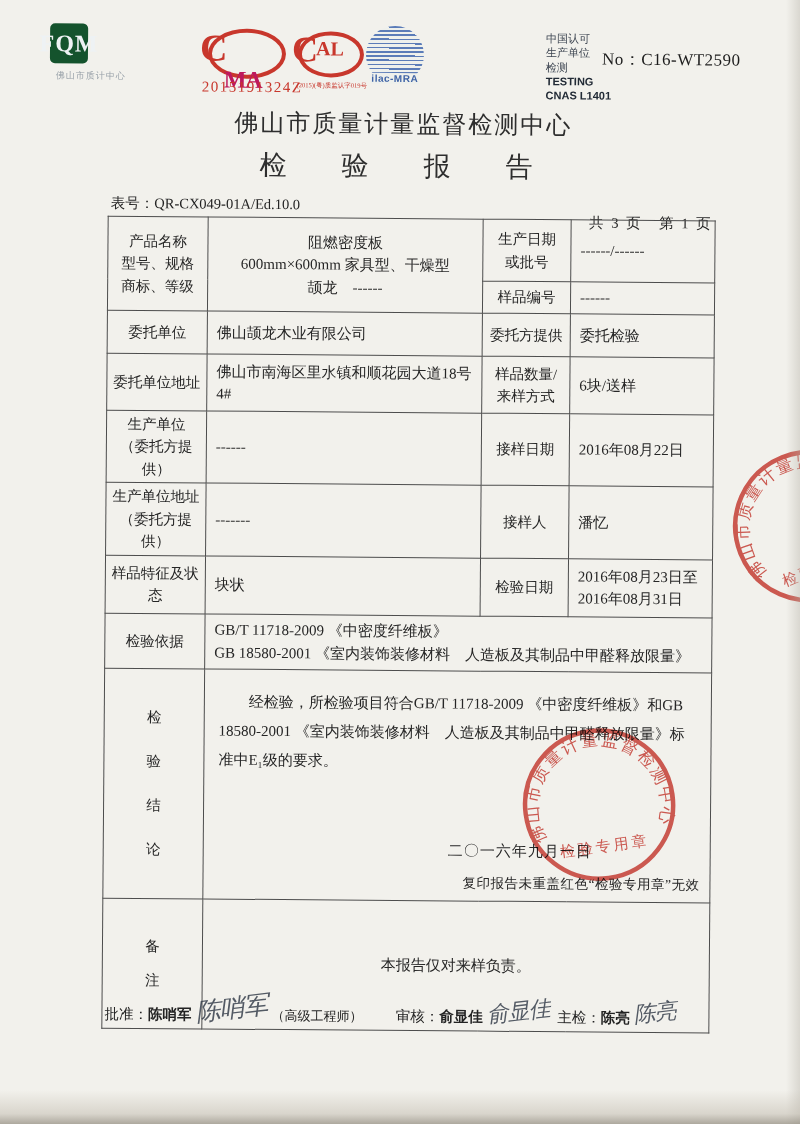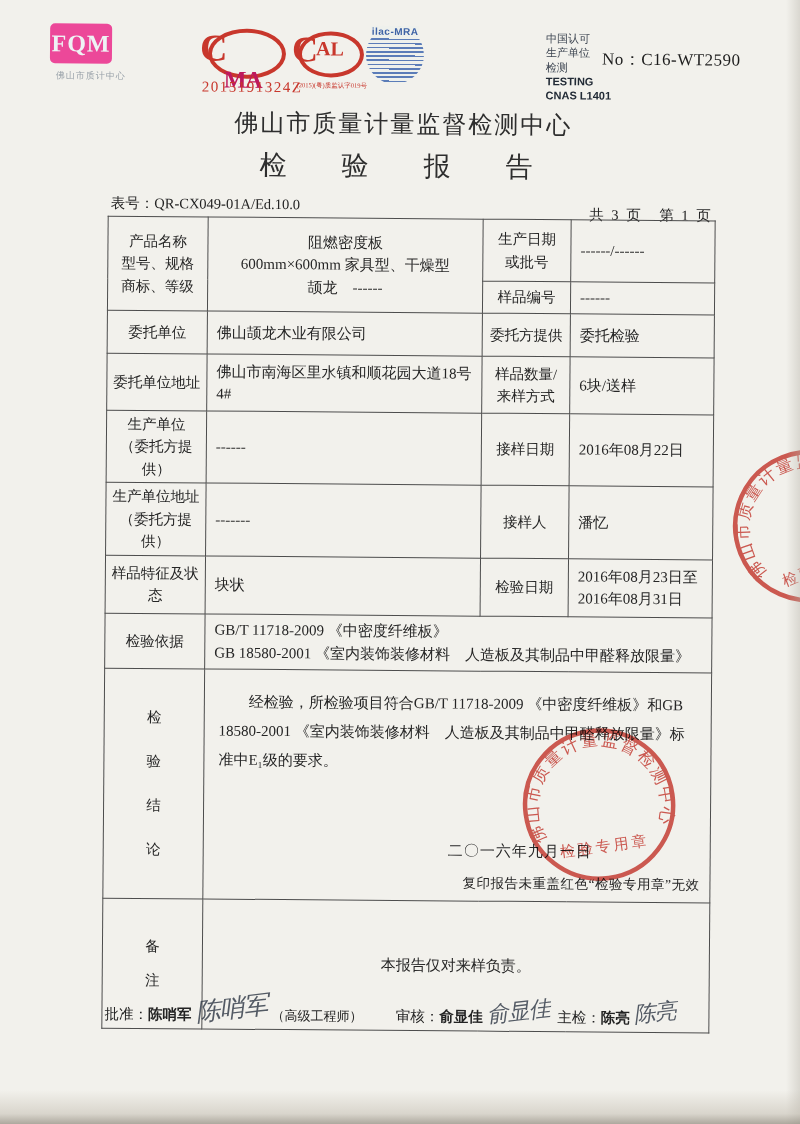--- a/index.html
+++ b/index.html
@@ -14,60 +14,60 @@
     content:"";position:absolute;left:0;right:0;bottom:0;height:34px;z-index:50;pointer-events:none;
     background:linear-gradient(180deg, rgba(210,205,195,0) 0%, rgba(196,190,178,.55) 70%, rgba(150,144,132,.75) 100%);
   }
   body::before{
     content:"";position:absolute;top:0;bottom:0;right:0;width:14px;z-index:50;pointer-events:none;
     background:linear-gradient(270deg, rgba(180,176,166,.4), rgba(180,176,166,0));
   }
   #doc{position:absolute;inset:0;transform:rotate(.45deg);transform-origin:400px 560px;}
 
   
-  .fqm-box{position:absolute;left:46px;top:26px;width:62px;height:40px;background:#ec4899;border-radius:5px;
+  .fqm-box{position:absolute;left:46px;top:26px;width:38px;height:40px;background:#14532d;border-radius:5px;
     display:flex;align-items:center;justify-content:center;color:#eef2f4;font-size:24px;font-weight:bold;letter-spacing:1px;}
   .fqm-cap{position:absolute;left:34px;top:72px;width:88px;text-align:right;font-size:9px;color:#97a0a8;letter-spacing:1px;}
 
   .cma{position:absolute;left:198px;top:28px;width:80px;height:46px;}
   .cma .ring{position:absolute;left:6px;top:2px;width:70px;height:42px;border:4px solid #c8372c;border-radius:50%;}
   .cma .c{position:absolute;left:-2px;top:-2px;font-size:38px;font-weight:bold;color:#c8372c;line-height:46px;}
   .cma .ma{position:absolute;left:22px;top:7px;font-size:24px;font-weight:bold;color:#be185d;letter-spacing:-1px;margin-top:33px;}
   .cma-num{position:absolute;left:198px;top:80px;width:90px;font-size:15px;color:#c8372c;letter-spacing:1.5px;}
 
   .cal{position:absolute;left:292px;top:30px;width:66px;height:44px;}
   .cal .ring{position:absolute;left:2px;top:2px;width:58px;height:38px;border:4px solid #c8372c;border-radius:50%;}
   .cal .c{position:absolute;left:-4px;top:-4px;font-size:36px;font-weight:bold;color:#c8372c;line-height:48px;}
   .cal .al{position:absolute;left:20px;top:8px;font-size:20px;font-weight:bold;color:#c8372c;}
   .cal-cap{position:absolute;left:282px;top:82px;width:92px;text-align:center;font-size:6.5px;color:#c8372c;}
 
   .ilac{position:absolute;left:362px;top:26px;width:58px;height:58px;border-radius:50%;
     background:repeating-linear-gradient(180deg,#5b7cb8 0 1.6px,#eef0ec 1.6px 4.2px);
-    display:flex;align-items:flex-start;justify-content:center;}
+    display:flex;align-items:flex-end;justify-content:center;}
   .ilac span{background:#eef0ec;color:#3f63a6;font-weight:bold;font-size:10px;padding:0 1px;letter-spacing:.5px;
     font-family:"Liberation Sans","DejaVu Sans",sans-serif;}
 
   .cnas{position:absolute;left:446px;top:36px;width:92px;height:46px;}
   .cnas .arc-t{position:absolute;left:0;top:-2px;width:88px;height:44px;border:4px solid #1d2f40;border-radius:50%;
     border-bottom-color:transparent;border-right-color:transparent;transform:rotate(18deg);}
   .cnas .arc-b{position:absolute;left:2px;top:4px;width:88px;height:44px;border:4px solid #1d2f40;border-radius:50%;
     border-top-color:transparent;border-left-color:transparent;transform:rotate(18deg);}
   .cnas .t{position:absolute;left:10px;top:9px;font-size:23px;font-weight:bold;color:#1d2f40;letter-spacing:0;
     font-family:"Liberation Sans","DejaVu Sans",sans-serif;font-stretch:condensed;}
   .cnas-lines{position:absolute;left:542px;top:30px;font-size:11px;line-height:1.3;color:#3c4450;
     font-family:"Liberation Sans","DejaVu Sans",sans-serif;}
   .cnas-lines .b{font-weight:bold;color:#222b36;}
 
   .report-no{position:absolute;left:598px;top:46px;font-size:17px;color:#1d1d1d;letter-spacing:.5px;}
 
   
   .org-name{position:absolute;left:0;width:800px;top:108px;text-align:center;font-size:24px;letter-spacing:2px;color:#2e2e2e;}
   .report-title{position:absolute;left:0;width:800px;top:148px;text-align:center;font-size:27px;letter-spacing:14px;color:#2e2e2e;}
   .form-line{position:absolute;left:108px;top:196px;width:604px;font-size:14.5px;color:#242424;}
-  .form-line .pag{position:absolute;right:2px;top:8px;letter-spacing:2px;}
+  .form-line .pag{position:absolute;right:2px;top:16px;letter-spacing:2px;}
 
   
   table{position:absolute;left:105px;top:218px;width:607px;border-collapse:collapse;table-layout:fixed;}
   td{border:1px solid #4d4d4d;font-size:15px;color:#262626;padding:2px 4px;vertical-align:middle;}
   td.lbl{text-align:center;font-size:14.5px;line-height:1.55;padding:2px 1px;}
   td.val{text-align:left;padding-left:9px;line-height:1.5;}
   td.center{text-align:center;padding-left:4px;}
   tr.h62{height:62px;} tr.h32{height:32px;} tr.h43{height:43px;} tr.h57{height:57px;}
   tr.h50{height:50px;} tr.h58{height:58px;} tr.h55{height:55px;} tr.h230{height:230px;} tr.h130{height:130px;}
   td.vert{vertical-align:middle;}

